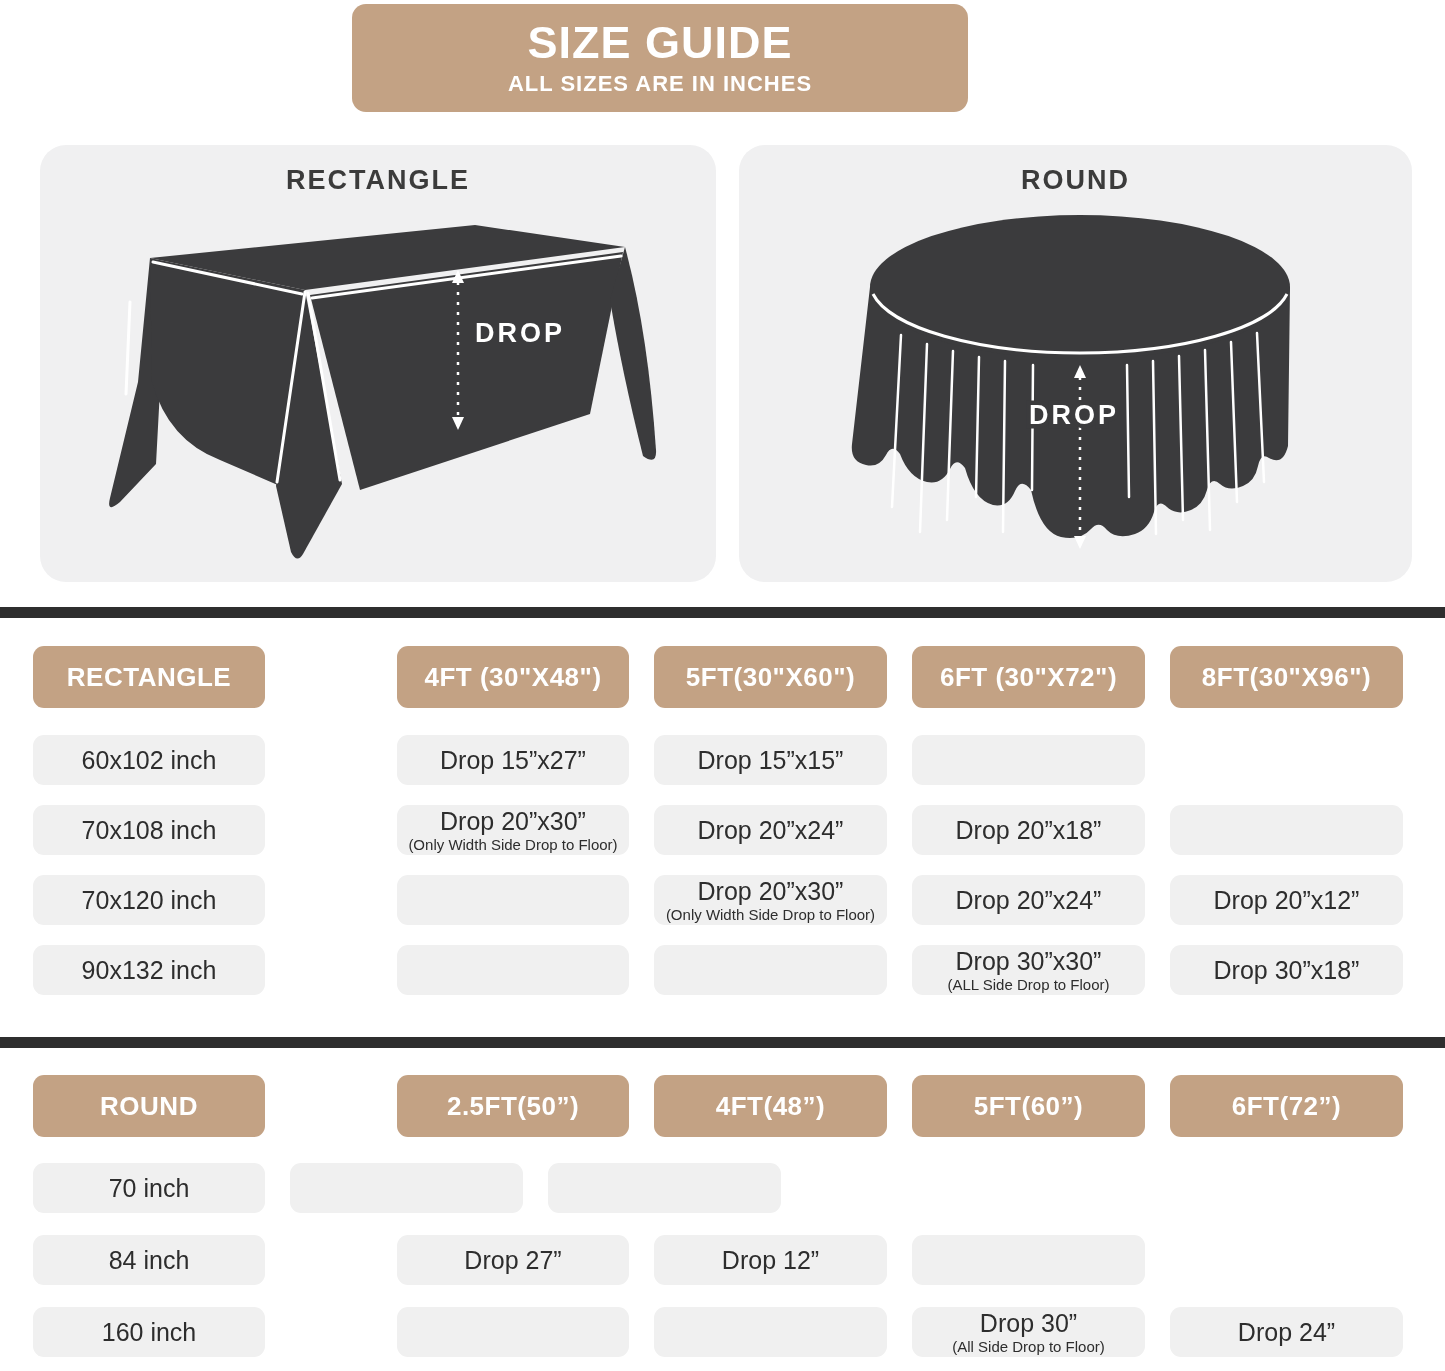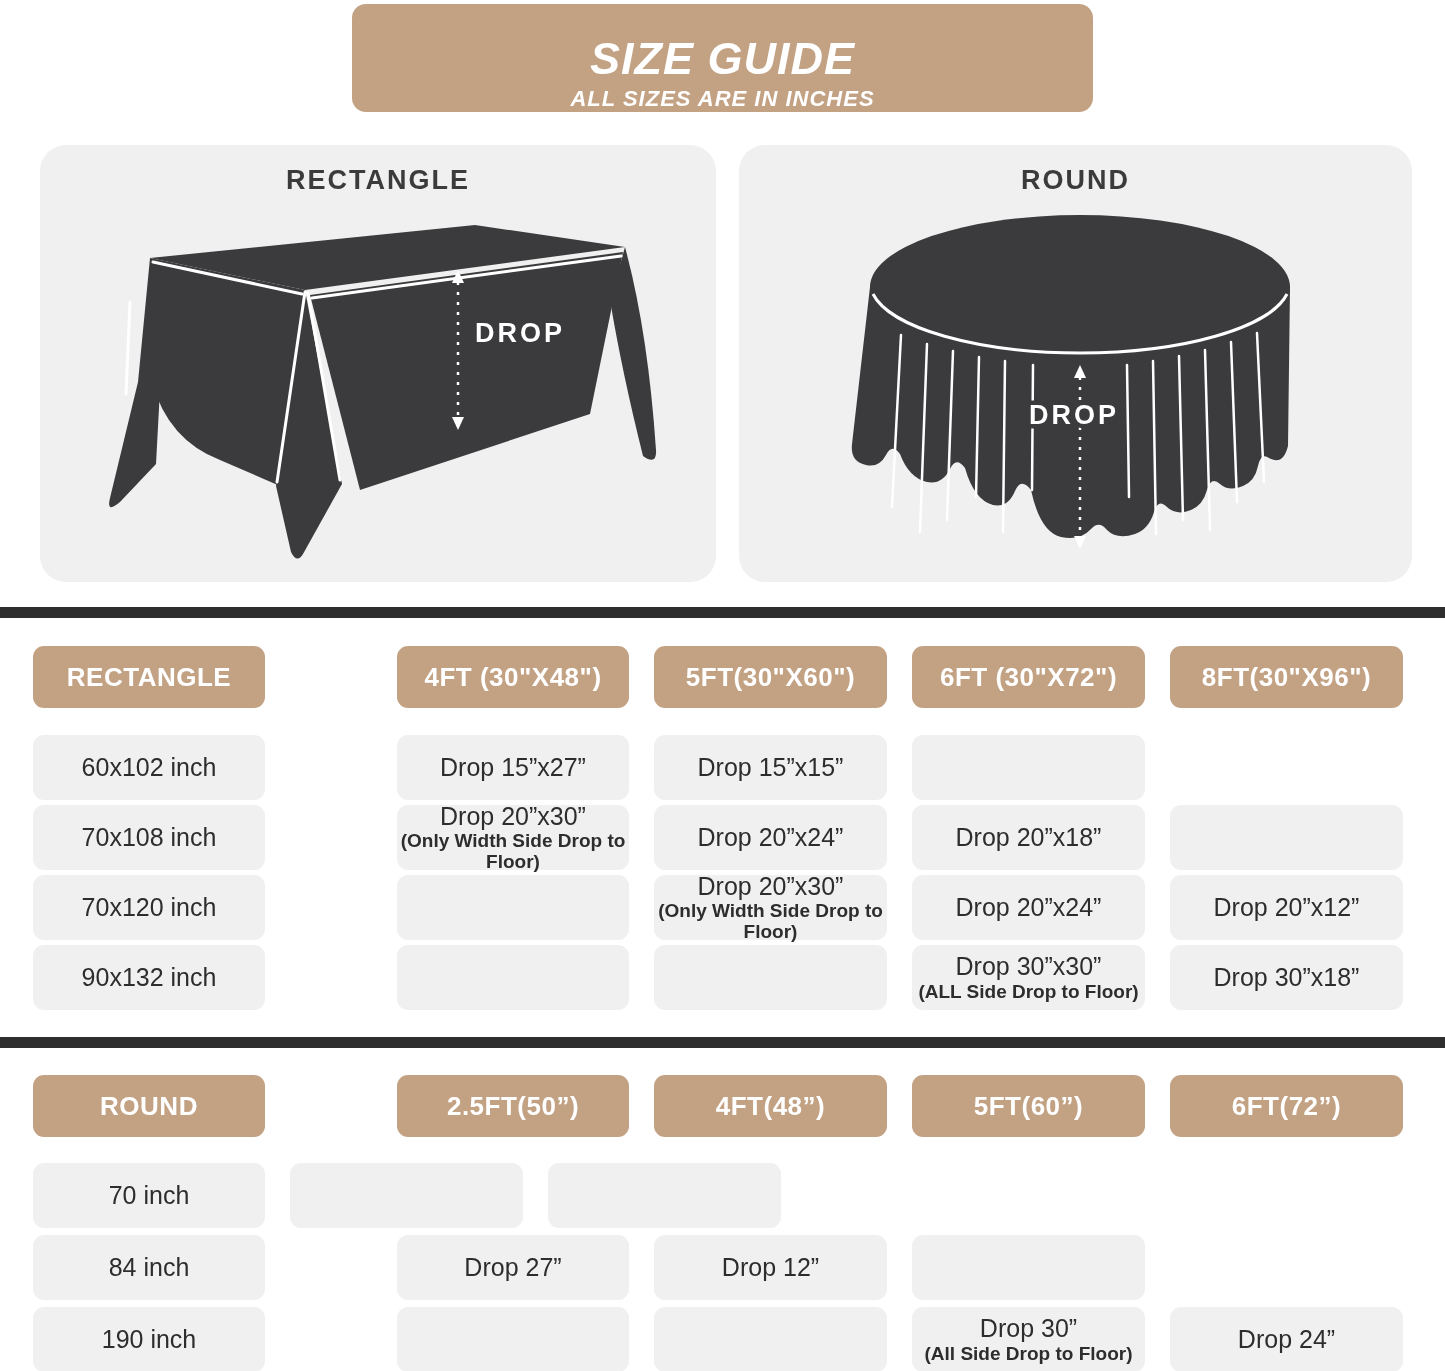--- a/index.html
+++ b/index.html
@@ -1,21 +1,21 @@
 <!DOCTYPE html>
 <html><head>
 <meta charset="utf-8">
 <style>
   html,body{margin:0;padding:0;background:#ffffff;}
   body{width:1445px;height:1371px;font-family:"Liberation Sans",sans-serif;position:relative;overflow:hidden;}
   .stage{position:absolute;inset:0;}
 
   
-  .banner{position:absolute;left:352px;top:4px;width:741px;height:108px;background:#c3a284;border-radius:14px;
-          display:flex;flex-direction:column;align-items:center;justify-content:flex-end;color:#fff;font-style:italic;}
+  .banner{position:absolute;left:352px;top:4px;width:616px;height:108px;background:#c3a284;border-radius:14px;
+          display:flex;flex-direction:column;align-items:center;justify-content:center;color:#fff;}
   .banner .t1{font-size:45px;font-weight:800;letter-spacing:1px;line-height:1.05;}
   .banner .t2{font-size:22px;font-weight:700;letter-spacing:1px;margin-top:4px;}
 
   
   .panel{position:absolute;top:145px;height:437px;background:#f0f0f1;border-radius:26px;}
   .panel.left{left:40px;width:676px;}
   .panel.right{left:739px;width:673px;}
   .panel .ptitle{position:absolute;top:20px;left:0;right:0;text-align:center;font-size:27px;font-weight:800;
                  letter-spacing:2px;color:#3b3b3b;}
   .panel svg{position:absolute;left:0;top:57px;}
@@ -23,27 +23,27 @@
 
   
   .divider{position:absolute;left:0;width:1445px;height:11px;background:#2e2e2e;}
 
   
   .trow{position:absolute;left:0;width:1445px;display:flex;align-items:stretch;}
   .chip,.cell{border-radius:11px;display:flex;flex-direction:column;align-items:center;justify-content:center;text-align:center;}
   .chip{background:#c3a284;color:#fff;font-size:26px;font-weight:800;letter-spacing:.5px;}
   .cell{background:#f0f0f0;color:#2d2d2d;}
   .cell .main{font-size:25px;line-height:1.15;display:block;}
-  .cell .note{font-size:19px;line-height:1.1;display:block;margin-top:1px;font-weight:700;}
+  .cell .note{font-size:15px;line-height:1.1;display:block;margin-top:1px;font-weight:400;}
   .cell .note:empty{display:none;}
   .c0{margin-left:33px;width:232px;}
   .cd{margin-left:25px;width:233px;}
   .cd.first{margin-left:132px;width:232px;}
   .h62{height:62px;}
-  .h65{height:65px;}
+  .h65{height:50px;}
 </style>
 </head>
 <body>
 
 <div class="stage">
 
   <div class="banner">
     <div class="t1">SIZE GUIDE</div>
     <div class="t2">ALL SIZES ARE IN INCHES</div>
   </div>
@@ -227,21 +227,21 @@
     <div class="cell cd h65">
         <span class="main">Drop 12”</span>
       </div>
     <div class="cell cd h65">
         <span class="main"></span>
       </div>
   </div>
 
   <div class="trow" style="top:1307px">
     <div class="cell c0 h65">
-        <span class="main">190 inch</span>
+        <span class="main">160 inch</span>
       </div>
     <div class="cell cd first h65">
         <span class="main"></span>
       </div>
     <div class="cell cd h65">
         <span class="main"></span>
       </div>
     <div class="cell cd h65">
         <span class="main">Drop 30”</span>
         <span class="note">(All Side Drop to Floor)</span>

